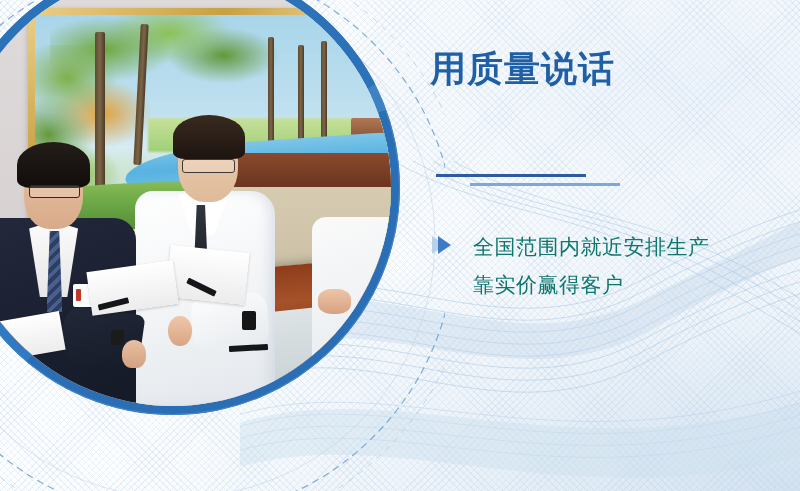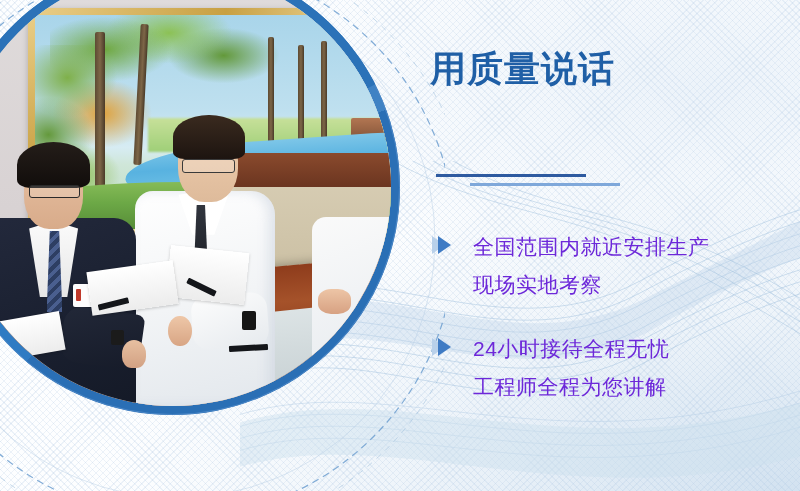--- a/index.html
+++ b/index.html
@@ -226,21 +226,21 @@
     border-left:13px solid #b8d0ea;
   }
   .arrow .solid{
     position:absolute;left:6px;top:2px;
     width:0;height:0;
     border-top:9px solid transparent;
     border-bottom:9px solid transparent;
     border-left:13px solid #3f7bc4;
   }
   .bline{
-    color:#6d28d9;
+    color:#0f766e;
     font-size:21px;
     line-height:38px;
     letter-spacing:.5px;
     white-space:nowrap;
   }
 </style>
 </head>
 <body>
 
 <div class="banner">
@@ -372,28 +372,20 @@
     </div>
 
     <div class="bullets">
 
       <div class="bullet">
         <span class="arrow">
           <span class="ghost"></span>
             <span class="solid"></span>
         </span>
         <div class="bline">全国范围内就近安排生产</div>
-        <div class="bline">现场实地考察</div>
+        <div class="bline">靠实价赢得客户</div>
       </div>
 
-      <div class="bullet">
-        <span class="arrow">
-          <span class="ghost"></span>
-            <span class="solid"></span>
-        </span>
-        <div class="bline">24小时接待全程无忧</div>
-        <div class="bline">工程师全程为您讲解</div>
-      </div>
 
     </div>
   </div>
 
 </div>
 
 </body></html>

